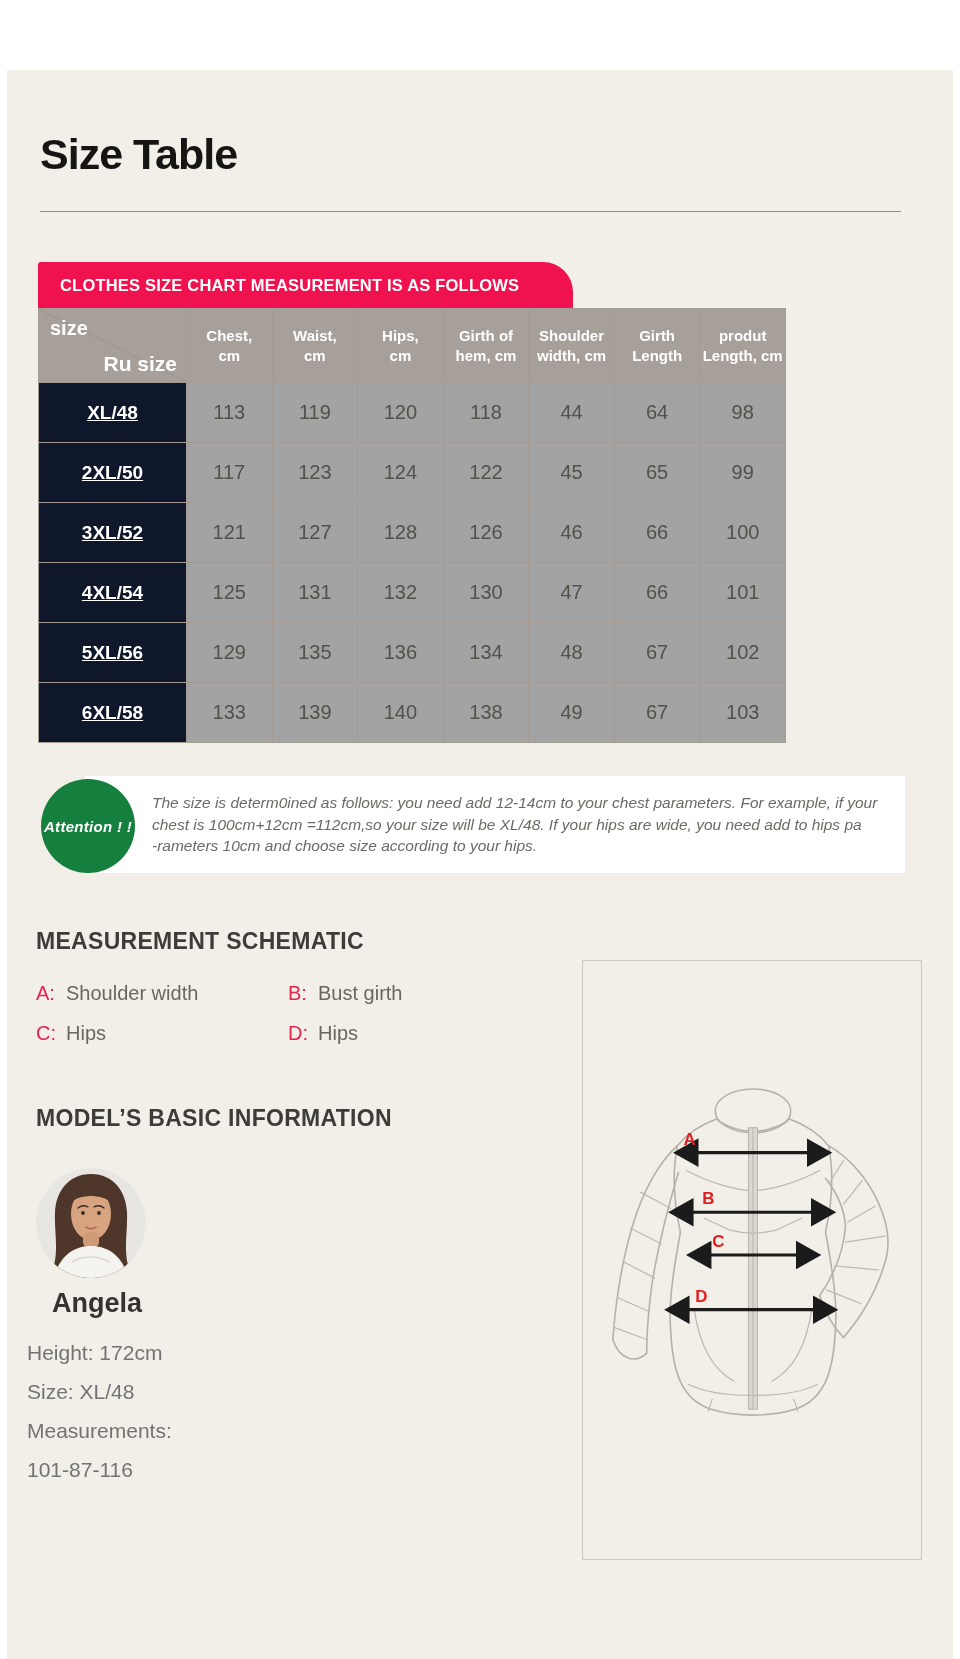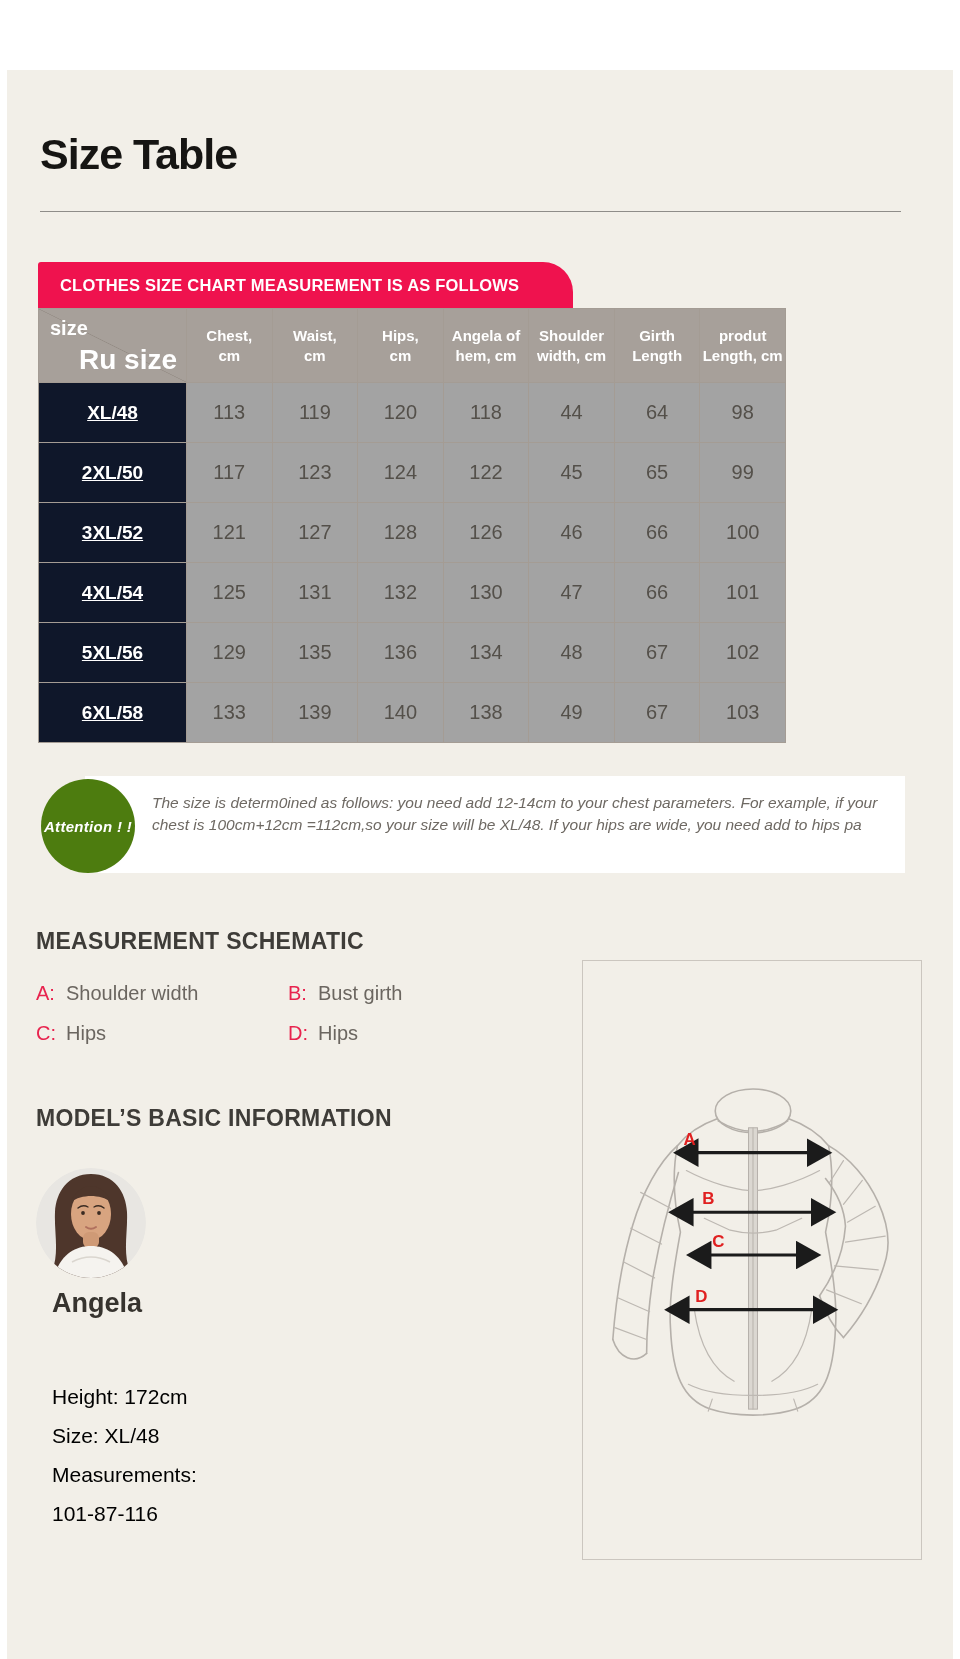--- a/index.html
+++ b/index.html
@@ -29,52 +29,52 @@
     box-sizing:border-box;
   }
   .size-table .hrow,.size-table .tbody{display:contents;}
   .cell{border-right:1px solid #a49c94;border-bottom:1px solid #a49c94;box-sizing:border-box;
         display:flex;align-items:center;justify-content:center;}
   .corner{
     background:#A7A09A;position:relative;color:#fff;font-weight:700;
     background-image:linear-gradient(to top right,transparent calc(50% - .7px),#958d86 calc(50%),transparent calc(50% + .7px));
   }
   .corner .c-top{position:absolute;left:11px;top:8px;font-size:20px;}
-  .corner .c-bottom{position:absolute;right:9px;bottom:6px;font-size:28px;}
+  .corner .c-bottom{position:absolute;right:9px;bottom:6px;font-size:21px;}
   .th{background:#A7A09A;color:#ffffff;font-size:15px;font-weight:700;line-height:20px;
       flex-direction:column;text-align:center;}
   .rowlabel{background:#0f172a;color:#ffffff;font-size:19px;font-weight:700;text-decoration:underline;}
   .td{background:#a3a3a3;color:#54504A;font-size:20px;}
 
   
   .attn-box{position:absolute;left:85px;top:776px;width:820px;height:97px;background:#ffffff;font-style:italic;}
   .attn-text{position:absolute;left:67px;top:16px;color:#6E6963;font-size:15.5px;line-height:21.5px;}
   .attn-line{white-space:nowrap;}
   .attn-circle{
     position:absolute;left:41px;top:779px;width:94px;height:94px;border-radius:50%;
-    background:#4d7c0f;display:flex;align-items:center;justify-content:center;
+    background:#15803d;display:flex;align-items:center;justify-content:center;
   }
   .attn-circle span{color:#ffffff;font-size:15px;font-weight:700;font-style:italic;letter-spacing:.3px;}
 
   
   .section-heading{position:absolute;font-size:23px;font-weight:700;color:#3E3C38;letter-spacing:.3px;}
   .h-schematic{left:36px;top:928px;}
   .h-model{left:36px;top:1105px;}
 
   
   .legend-grid{position:absolute;left:36px;top:982px;width:480px;
     display:grid;grid-template-columns:252px 1fr;grid-row-gap:17px;}
   .legend-item{display:flex;align-items:baseline;font-size:20px;}
   .lk{color:#E8234E;width:30px;flex:0 0 30px;}
   .lv{color:#6B6660;}
 
   
   .avatar{position:absolute;left:36px;top:1168px;width:110px;height:110px;border-radius:50%;overflow:hidden;}
   .model-name{position:absolute;left:52px;top:1288px;font-size:27px;font-weight:700;color:#36332E;}
-  .model-details{position:absolute;left:52px;top:1341px;font-size:21px;color:#000000;margin-top:44px;}
+  .model-details{position:absolute;left:27px;top:1341px;font-size:21px;color:#737373;}
   .detail-line{height:39px;}
 
   
   .diagram-box{position:absolute;left:582px;top:960px;width:340px;height:600px;
     border:1px solid #CBC6BF;box-sizing:border-box;}
   .coat{width:100%;height:100%;display:block;}
   .coat .outline{fill:none;stroke:#B5B0AA;stroke-width:1.6;stroke-linecap:round;}
   .coat .thin{fill:none;stroke:#BDB8B2;stroke-width:1.2;stroke-linecap:round;}
   .coat .arrow{stroke:#1B1B1B;stroke-width:3.2;}
   .coat .dlabel{fill:#E02020;font-size:17px;font-weight:700;font-family:"Liberation Sans",sans-serif;}
@@ -102,41 +102,42 @@
     <div class="cell th">
           <span>Chest,</span>
           <span>cm</span>
         </div><div class="cell th">
           <span>Waist,</span>
           <span>cm</span>
         </div><div class="cell th">
           <span>Hips,</span>
           <span>cm</span>
         </div><div class="cell th">
-          <span>Angela of</span>
+          <span>Girth of</span>
           <span>hem, cm</span>
         </div><div class="cell th">
           <span>Shoulder</span>
           <span>width, cm</span>
         </div><div class="cell th">
           <span>Girth</span>
           <span>Length</span>
         </div><div class="cell th">
           <span>produt</span>
           <span>Length, cm</span>
         </div></div>
     <div class="tbody">
       
     <div class="cell rowlabel">XL/48</div><div class="cell td">113</div><div class="cell td">119</div><div class="cell td">120</div><div class="cell td">118</div><div class="cell td">44</div><div class="cell td">64</div><div class="cell td">98</div><div class="cell rowlabel">2XL/50</div><div class="cell td">117</div><div class="cell td">123</div><div class="cell td">124</div><div class="cell td">122</div><div class="cell td">45</div><div class="cell td">65</div><div class="cell td">99</div><div class="cell rowlabel">3XL/52</div><div class="cell td">121</div><div class="cell td">127</div><div class="cell td">128</div><div class="cell td">126</div><div class="cell td">46</div><div class="cell td">66</div><div class="cell td">100</div><div class="cell rowlabel">4XL/54</div><div class="cell td">125</div><div class="cell td">131</div><div class="cell td">132</div><div class="cell td">130</div><div class="cell td">47</div><div class="cell td">66</div><div class="cell td">101</div><div class="cell rowlabel">5XL/56</div><div class="cell td">129</div><div class="cell td">135</div><div class="cell td">136</div><div class="cell td">134</div><div class="cell td">48</div><div class="cell td">67</div><div class="cell td">102</div><div class="cell rowlabel">6XL/58</div><div class="cell td">133</div><div class="cell td">139</div><div class="cell td">140</div><div class="cell td">138</div><div class="cell td">49</div><div class="cell td">67</div><div class="cell td">103</div></div>
   </div>
 
   <div class="attn-box">
     <div class="attn-text">
         <div class="attn-line">The size is determ0ined as follows: you need add 12-14cm to your chest parameters. For example, if your</div>
         <div class="attn-line">chest is 100cm+12cm =112cm,so your size will be XL/48. If your hips are wide, you need add to hips pa</div>
+        <div class="attn-line">-rameters 10cm and choose size according to your hips.</div>
       </div>
   </div>
   <div class="attn-circle">
     <span>Attention ! !</span>
   </div>
 
   <div class="section-heading h-schematic">MEASUREMENT SCHEMATIC</div>
 
   <div class="legend-grid">
       <div class="legend-item">

